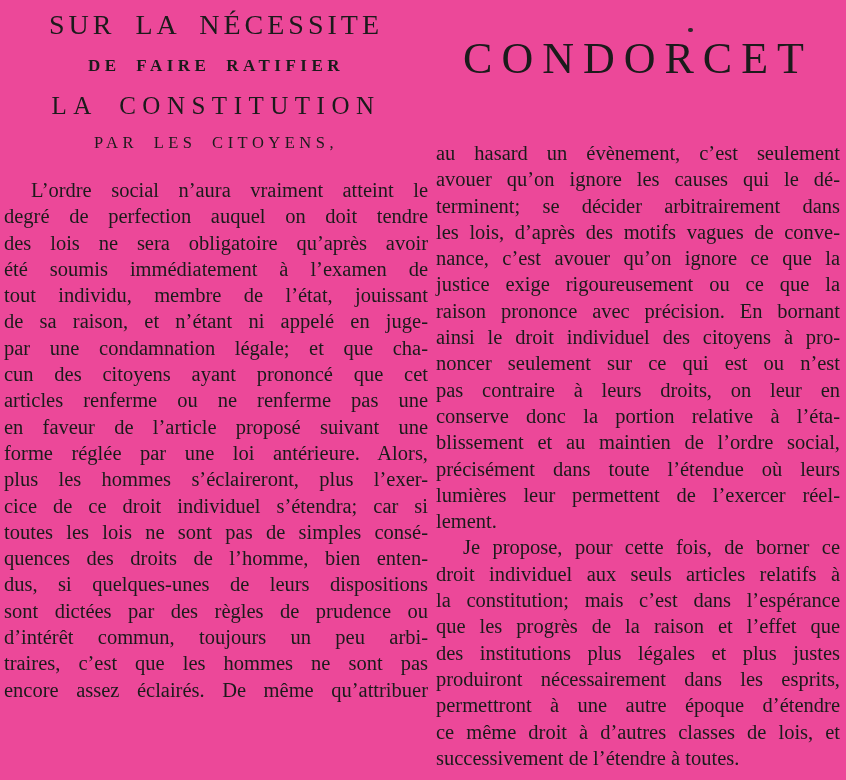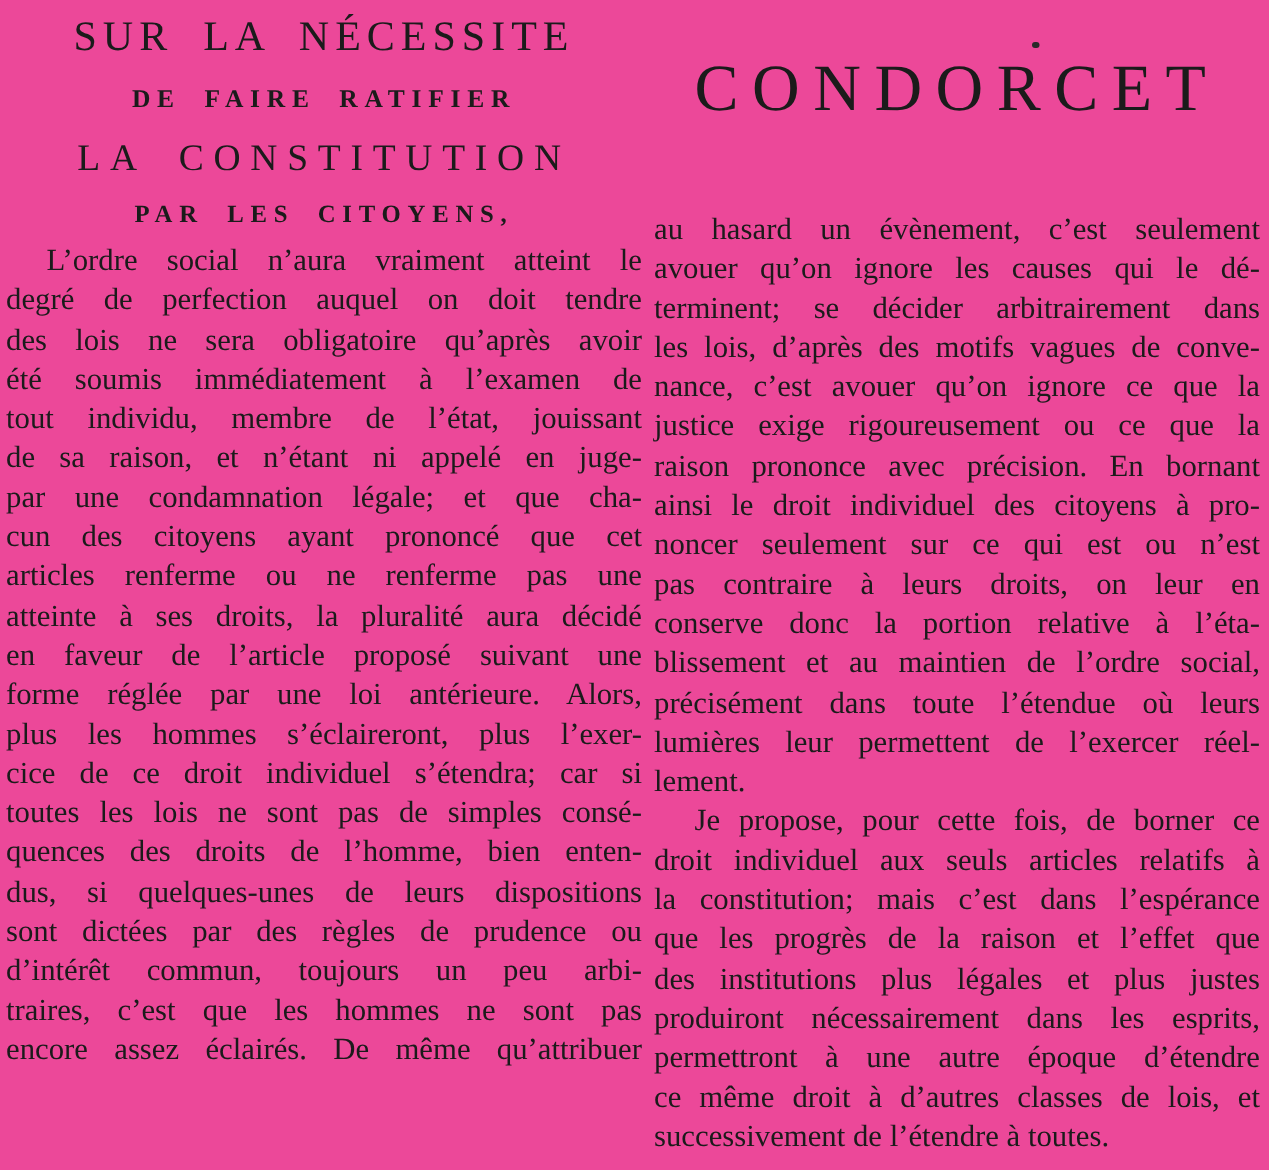--- a/index.html
+++ b/index.html
@@ -26,34 +26,34 @@
     margin: 15px 0 0 0; text-align: center; font-weight: bold;
     font-size: 17px; line-height: 18px; letter-spacing: 4.5px; word-spacing: 7px;
     white-space: nowrap;
   }
   .t3 {
     margin: 16px 0 0 0; text-align: center; font-weight: normal;
     font-size: 25px; line-height: 30px; letter-spacing: 6.5px; word-spacing: 10px;
     white-space: nowrap;
   }
   .t4 {
-    margin: 12px 0 0 0; text-align: center; font-weight: bold;
+    margin: 12px 0 0 0; text-align: center; font-weight: normal;
     font-size: 16.5px; line-height: 20px; letter-spacing: 4.5px; word-spacing: 7px;
     white-space: nowrap;
   }
 
   
   .rtitle {
     margin: 22px 0 0 0; text-align: center; font-weight: normal;
     font-size: 44px; line-height: 50px; letter-spacing: 9px;
     white-space: nowrap;
   }
 
   
-  .body-left  { margin-top: 8px; }
+  .body-left  { margin-top: 24px; }
   .body-right { margin-top: 56px; }
   .line {
     font-size: 20.5px;
     line-height: 26.3px;
     text-align: justify;
     text-align-last: justify;
     white-space: normal;
   }
   .line.indent { text-indent: 27px; }
   .line.no-stretch { text-align-last: left; }
@@ -77,21 +77,20 @@
     <div class="body-left" id="left-body">
         <div class="line indent">L’ordre social n’aura vraiment atteint le</div>
         <div class="line">degré de perfection auquel on doit tendre</div>
         <div class="line">des lois ne sera obligatoire qu’après avoir</div>
         <div class="line">été soumis immédiatement à l’examen de</div>
         <div class="line">tout individu, membre de l’état, jouissant</div>
         <div class="line">de sa raison, et n’étant ni appelé en juge-</div>
         <div class="line">par une condamnation légale; et que cha-</div>
         <div class="line">cun des citoyens ayant prononcé que cet</div>
         <div class="line">articles renferme ou ne renferme pas une</div>
-        <div class="line">atteinte à ses droits, la pluralité aura décidé</div>
         <div class="line">en faveur de l’article proposé suivant une</div>
         <div class="line">forme réglée par une loi antérieure. Alors,</div>
         <div class="line">plus les hommes s’éclaireront, plus l’exer-</div>
         <div class="line">cice de ce droit individuel s’étendra; car si</div>
         <div class="line">toutes les lois ne sont pas de simples consé-</div>
         <div class="line">quences des droits de l’homme, bien enten-</div>
         <div class="line">dus, si quelques-unes de leurs dispositions</div>
         <div class="line">sont dictées par des règles de prudence ou</div>
         <div class="line">d’intérêt commun, toujours un peu arbi-</div>
         <div class="line">traires, c’est que les hommes ne sont pas</div>

